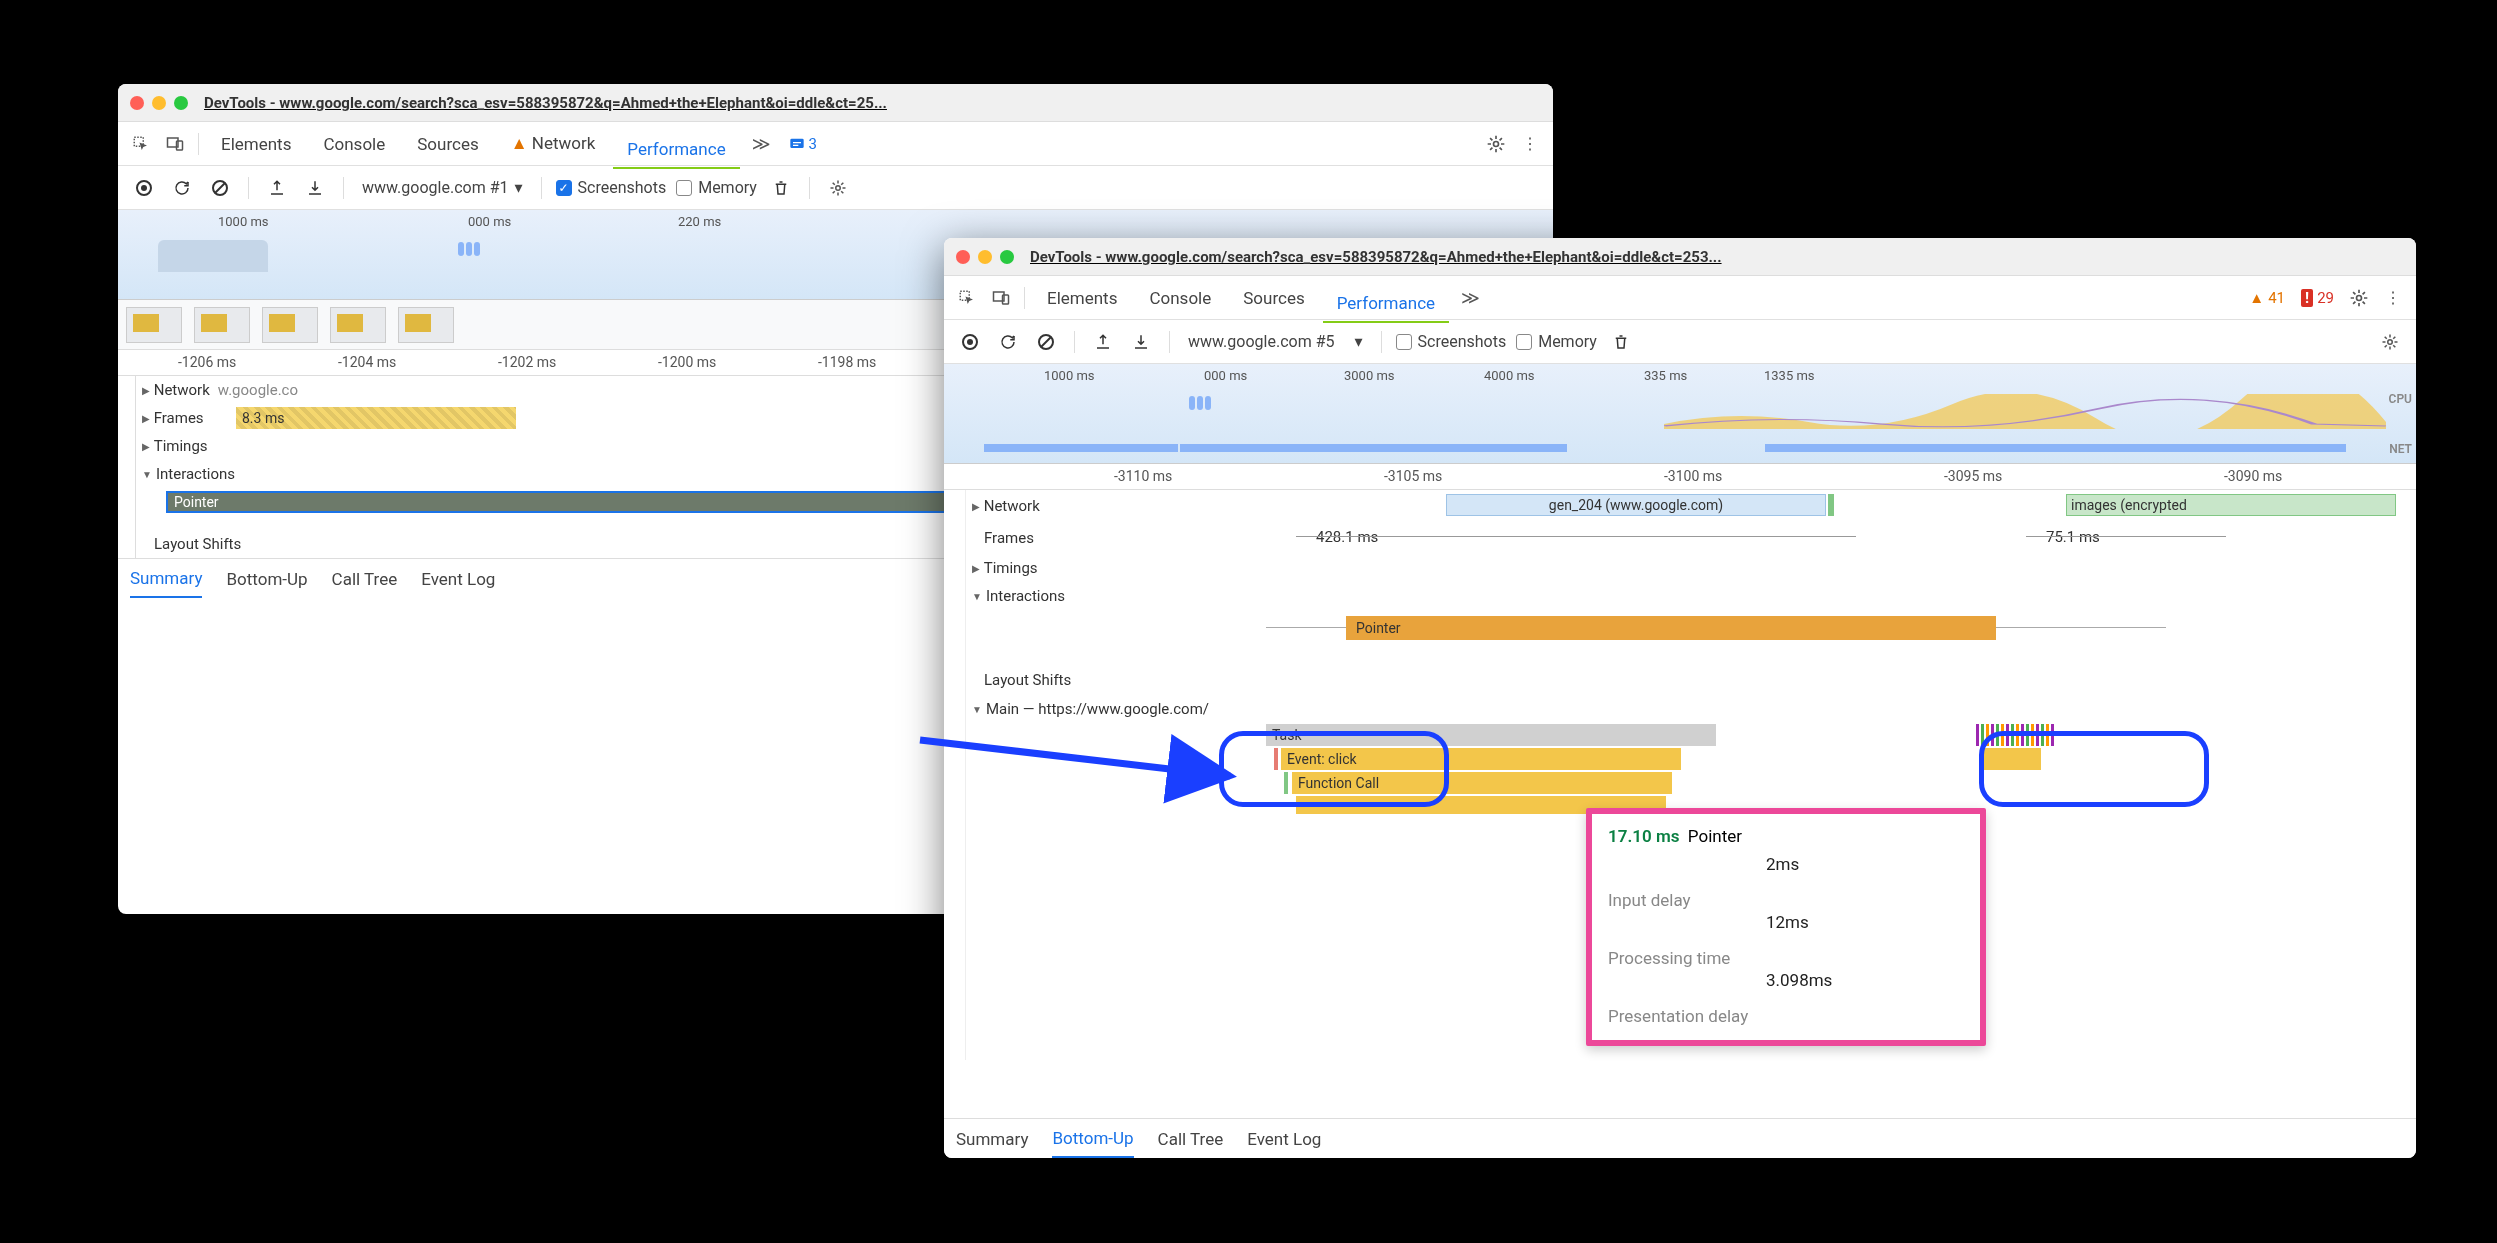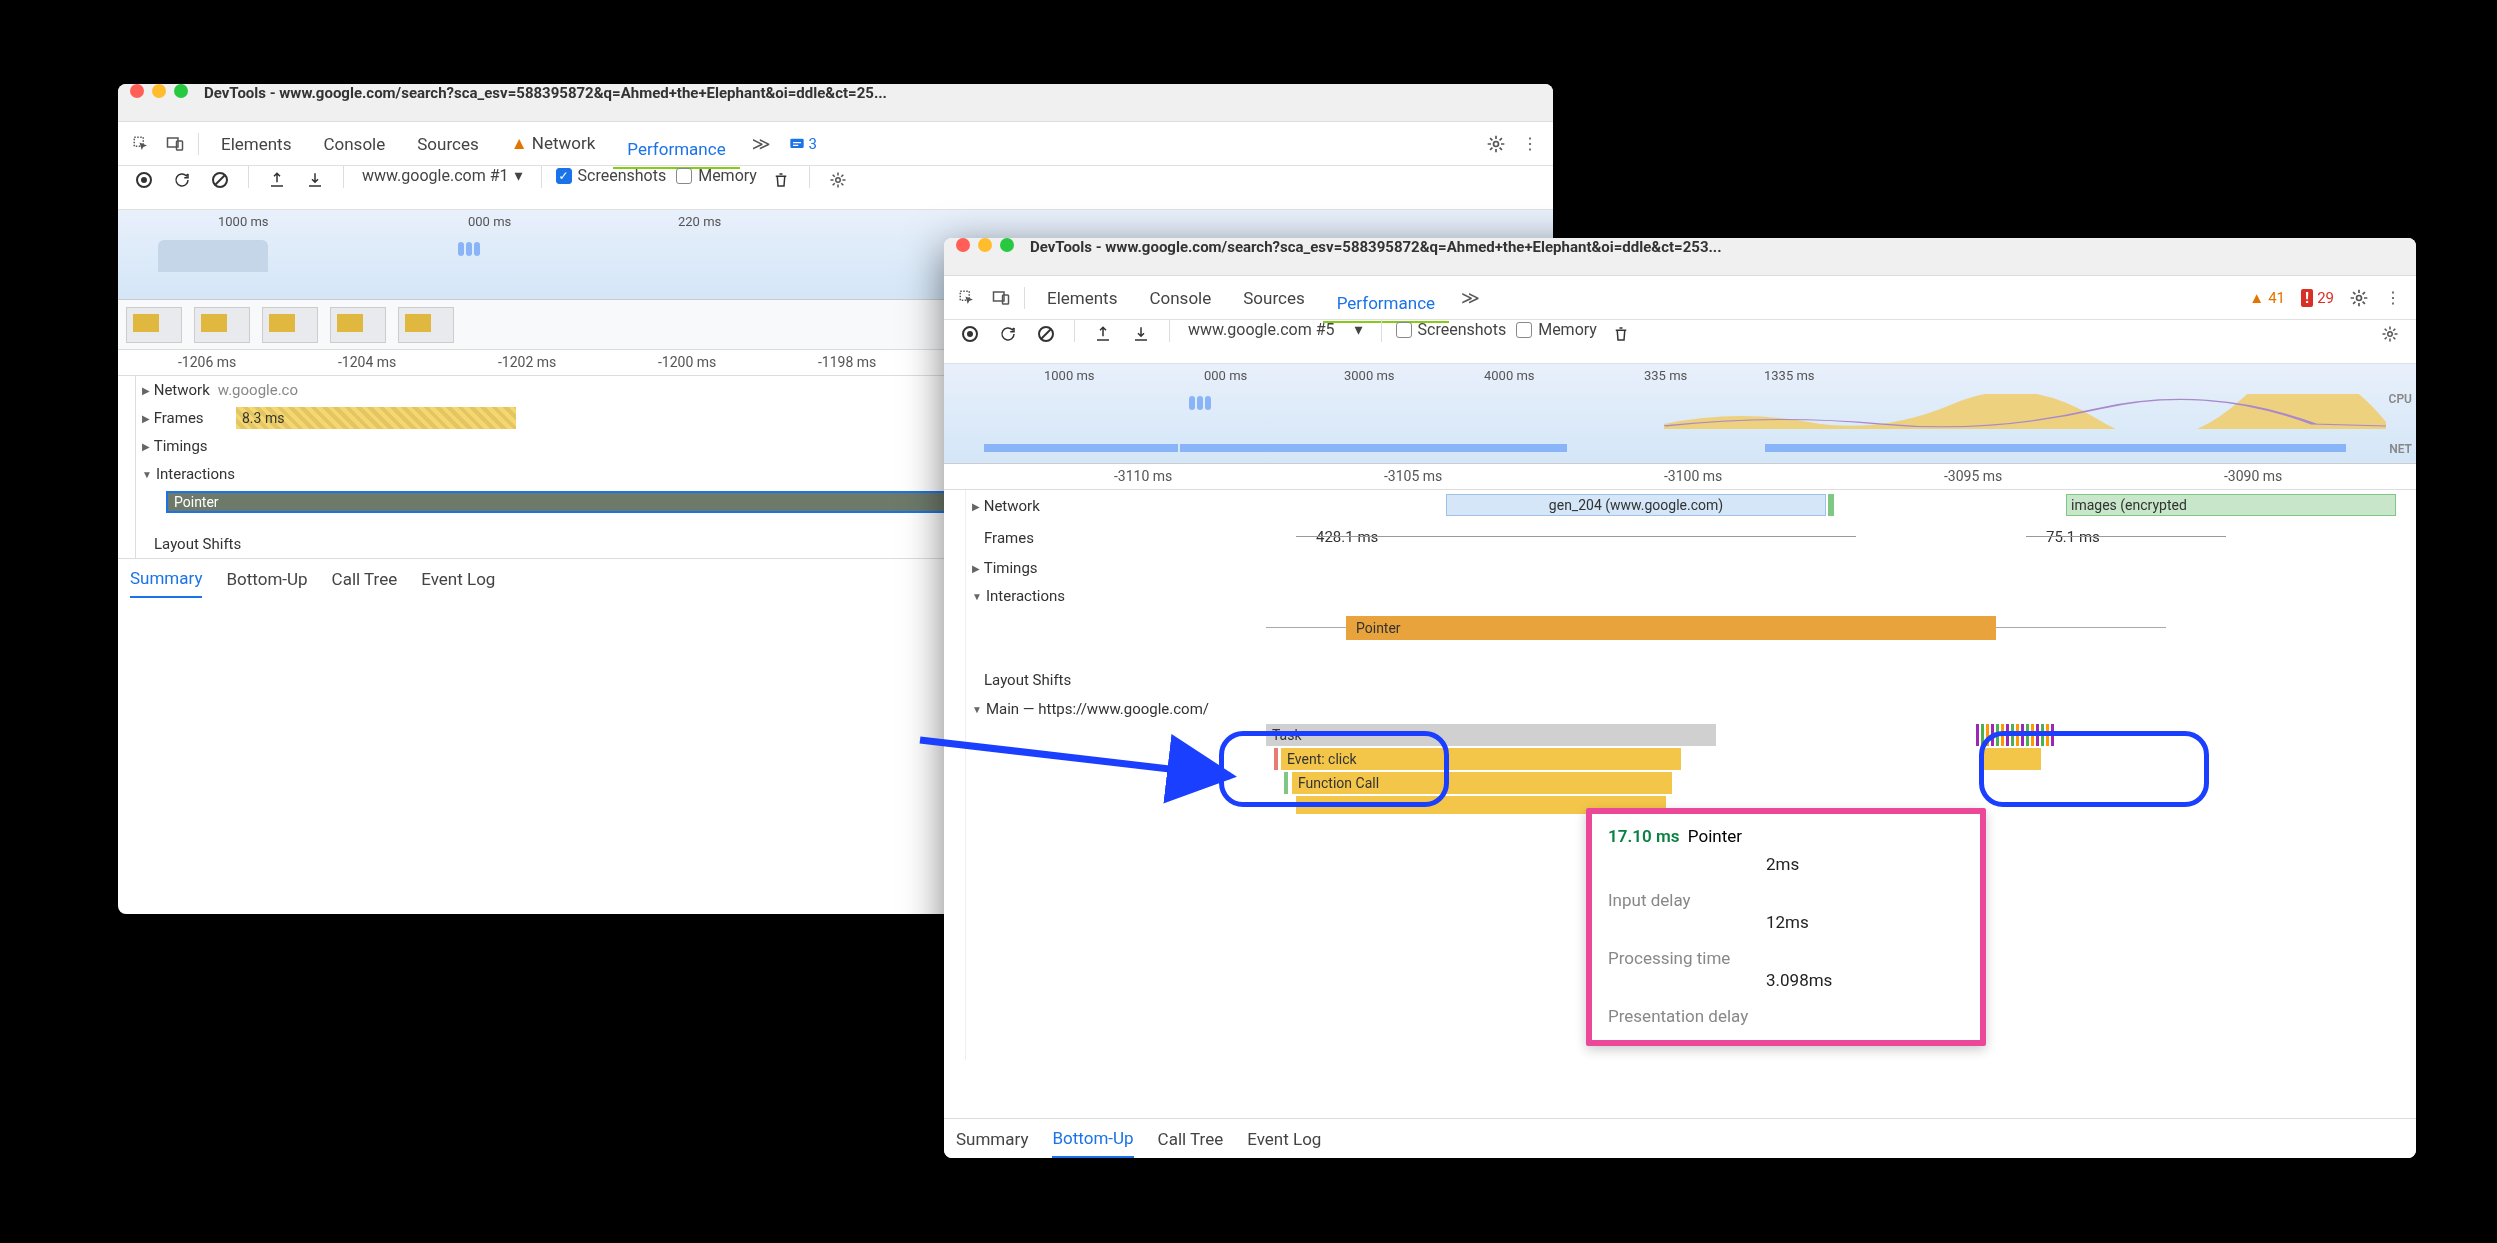--- a/index.html
+++ b/index.html
@@ -10,24 +10,25 @@
   background: #fff;
   border-radius: 8px;
   box-shadow: 0 10px 40px rgba(0,0,0,0.5);
   overflow: hidden;
 }
 
 .titlebar {
   height: 38px;
   background: #f0f0f0;
   display: flex;
-  align-items: flex-start;
+  align-items: center;
   padding: 0 12px;
   gap: 8px;
   border-bottom: 1px solid #ddd;
+  text-decoration: underline;
 }
 .traffic { display: flex; gap: 8px; }
 .dot { width: 14px; height: 14px; border-radius: 50%; }
 .dot.red { background: #ff5f57; }
 .dot.yellow { background: #ffbd2e; }
 .dot.green { background: #28c940; }
 .title-text { font-size: 15px; font-weight: 700; color: #333; margin-left: 8px; overflow: hidden; white-space: nowrap; text-overflow: ellipsis; }
 
 .tabs {
   height: 44px;
@@ -39,21 +40,21 @@
 }
 .tab { padding: 8px 14px; font-size: 17px; color: #444; cursor: pointer; }
 .tab.active { color: #1a73e8; border-bottom: 2px solid #84cc16; margin-bottom: -1px; margin-top: 11px; }
 .icon-btn { width: 30px; height: 30px; display: flex; align-items: center; justify-content: center; color: #555; }
 .chevron { font-size: 18px; color: #555; padding: 0 8px; }
 .spacer { flex: 1; }
 
 .toolbar {
   height: 44px;
   display: flex;
-  align-items: flex-start;
+  align-items: center;
   padding: 0 12px;
   gap: 10px;
   border-bottom: 1px solid #e0e0e0;
 }
 .tb-btn { width: 28px; height: 28px; display: flex; align-items: center; justify-content: center; color: #333; }
 .divider { width: 1px; height: 22px; background: #ddd; margin: 0 4px; }
 .select { font-size: 16px; color: #444; padding: 0 4px; display: flex; align-items: center; gap: 6px; }
 .checkbox { display: flex; align-items: center; gap: 6px; font-size: 16px; color: #444; }
 .check { width: 16px; height: 16px; border: 1px solid #888; border-radius: 3px; display: flex; align-items: center; justify-content: center; font-size: 12px; color: white; }
 .check.checked { background: #1a73e8; border-color: #1a73e8; }

